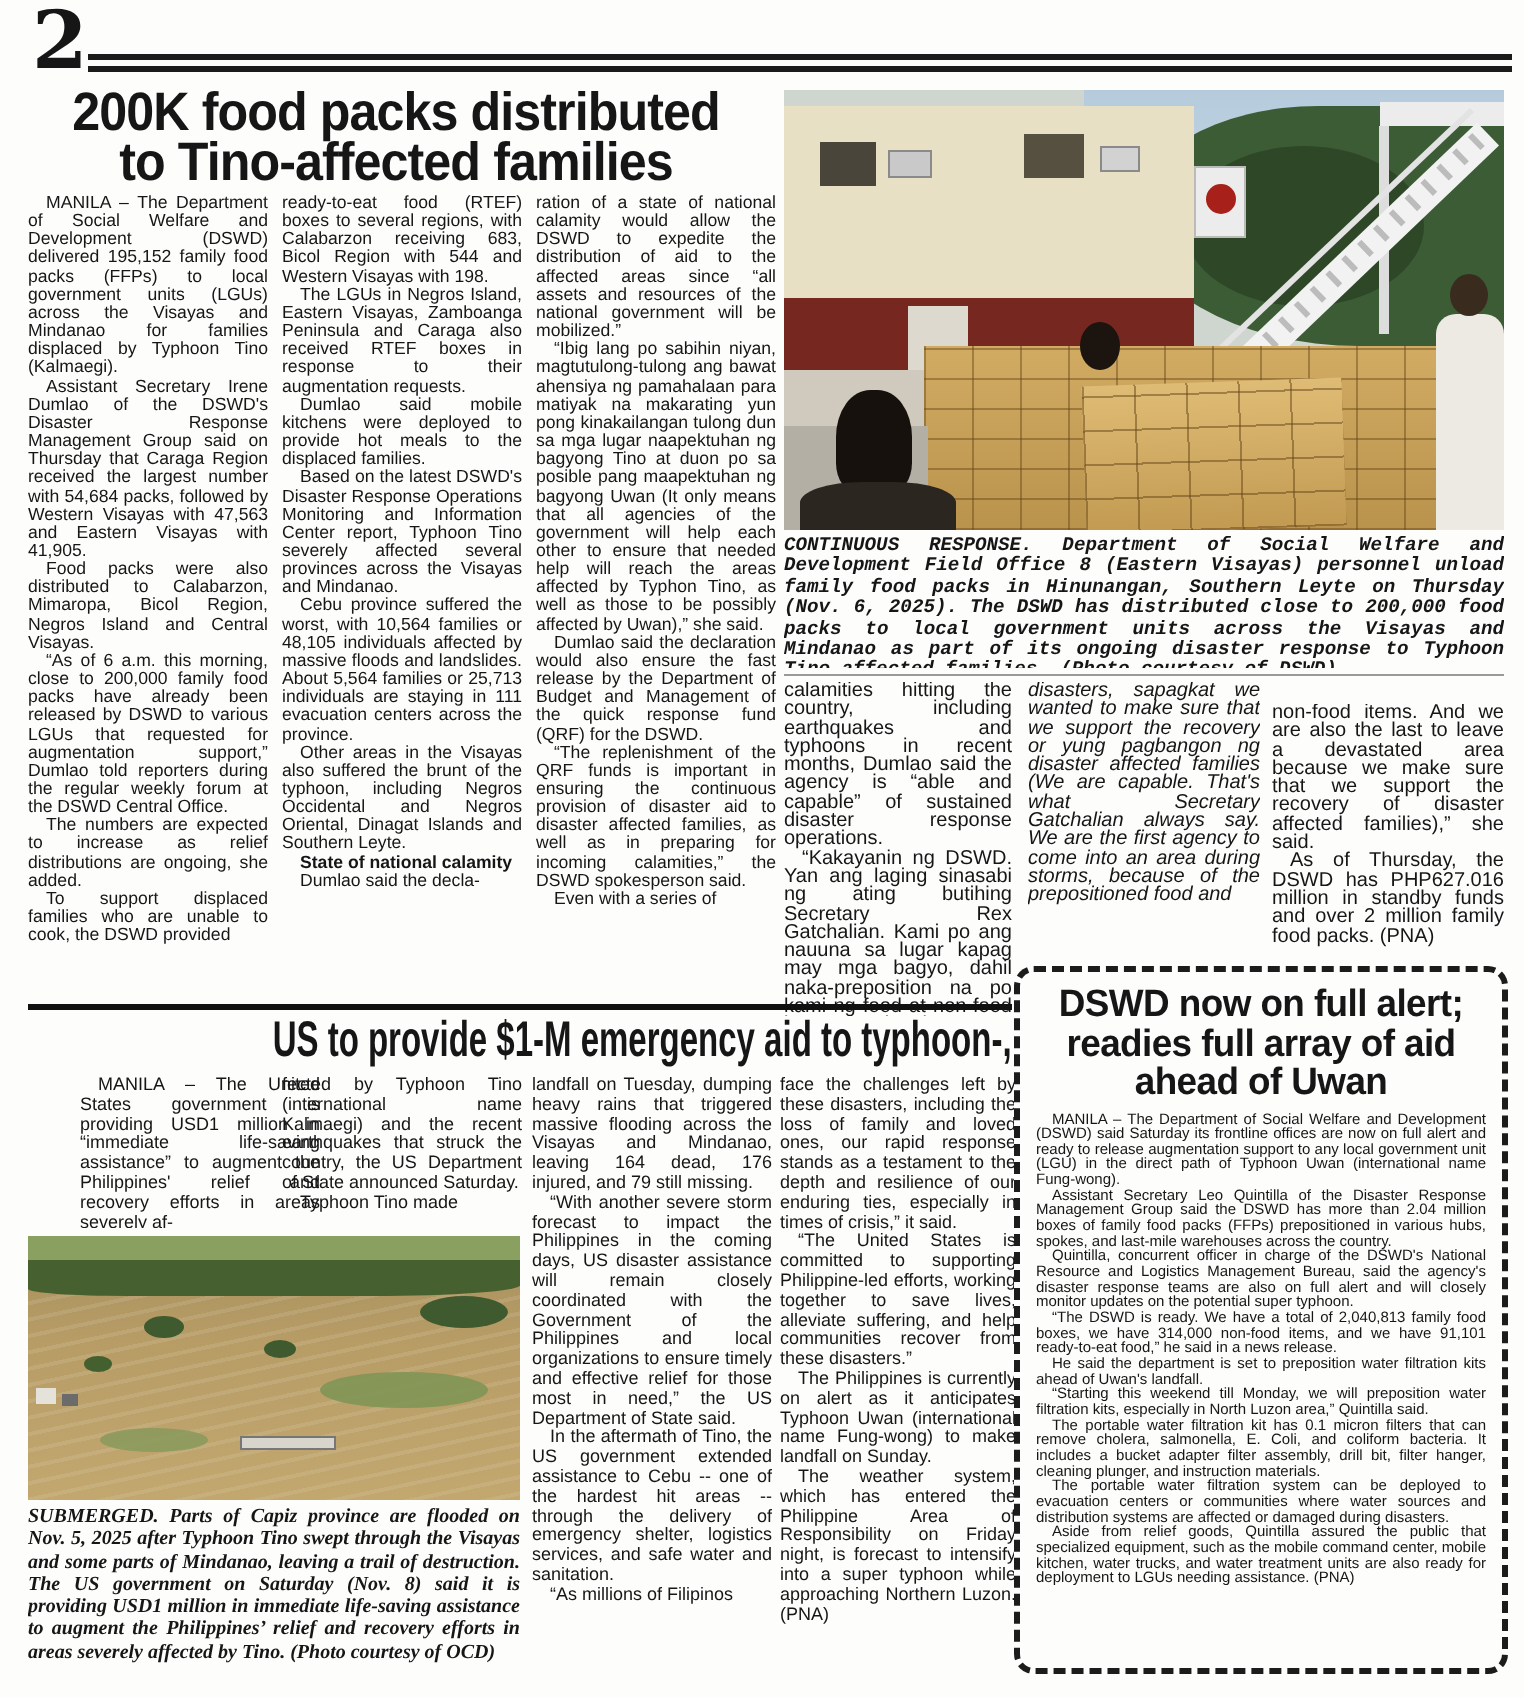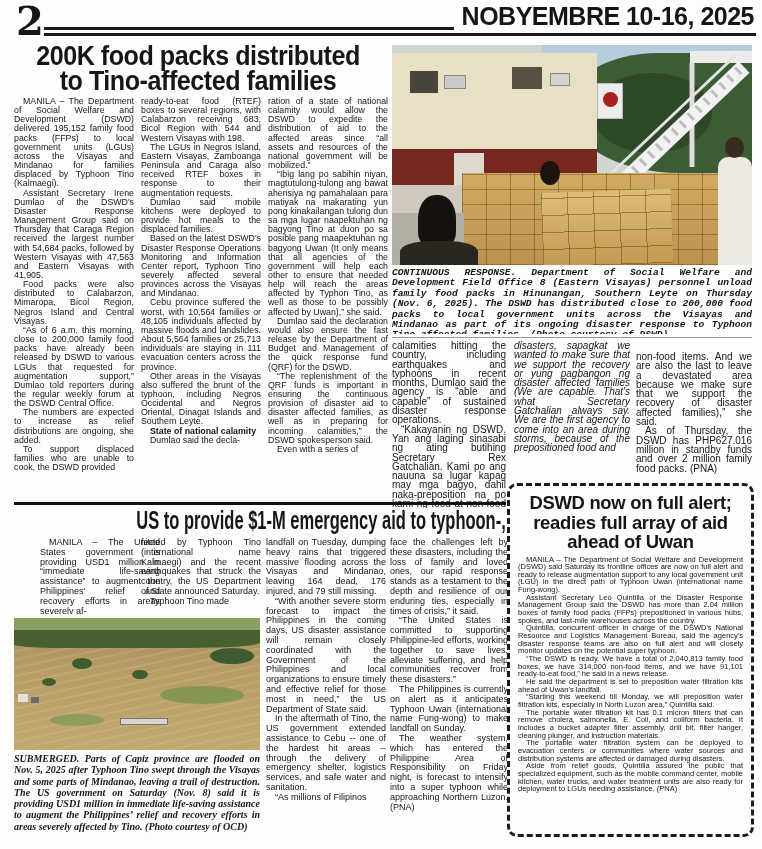--- a/index.html
+++ b/index.html
@@ -112,21 +112,20 @@
   .fp-bridge { left:106px; top:100px; width:48px; height:7px; background:#d8d5cc; border:1px solid #777; }
   .fp-house1 { left:4px; top:76px; width:10px; height:8px; background:#e5e2da; }
   .fp-house2 { left:17px; top:79px; width:8px; height:6px; background:#6b6b6b; }
 </style>
 </head>
 <body>
 
 <div id="page">
 
   <div class="abs pagenum">2</div>
-  <div class="abs edition-date">NOBYEMBRE 10-16, 2025</div>
   <div class="abs header-rule"></div>
 
   <div class="abs hl-main">200K food packs distributed
 to Tino-affected families</div>
 
   <div class="abs photo-top">
     <div class="abs pt-sky"></div>
     <div class="abs pt-trees"></div>
     <div class="abs pt-trees2"></div>
     <div class="abs pt-building"></div>

